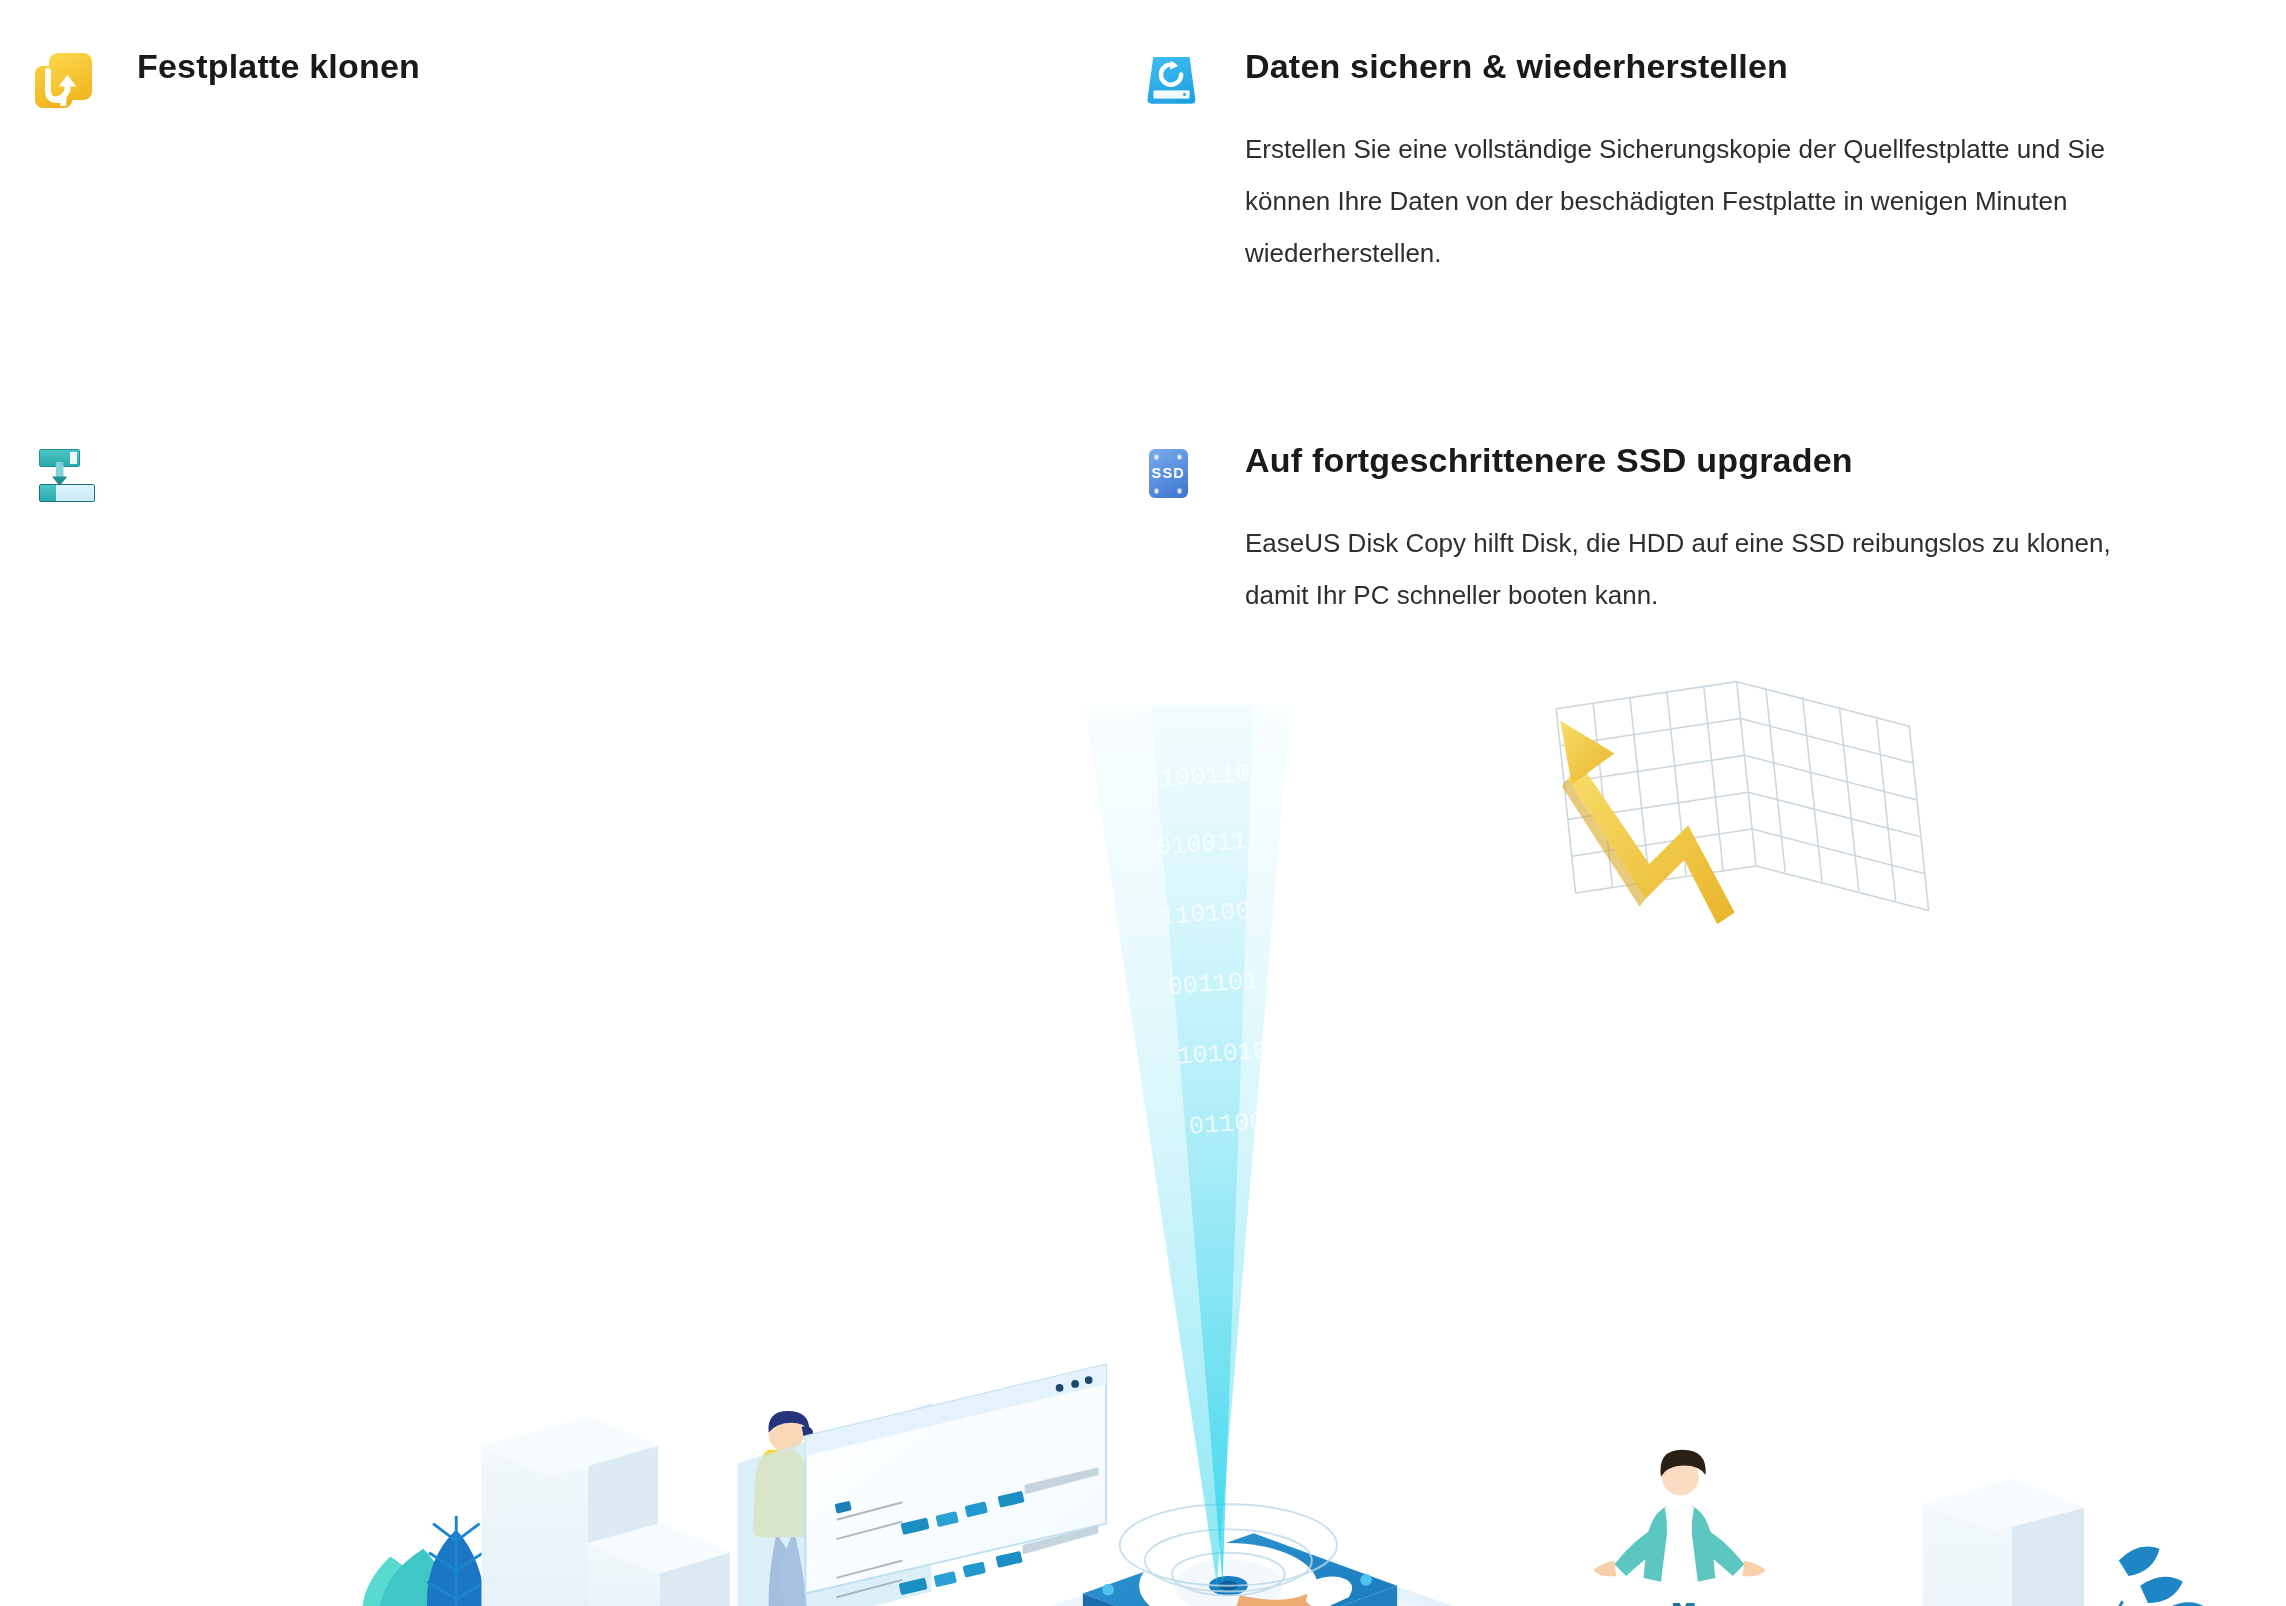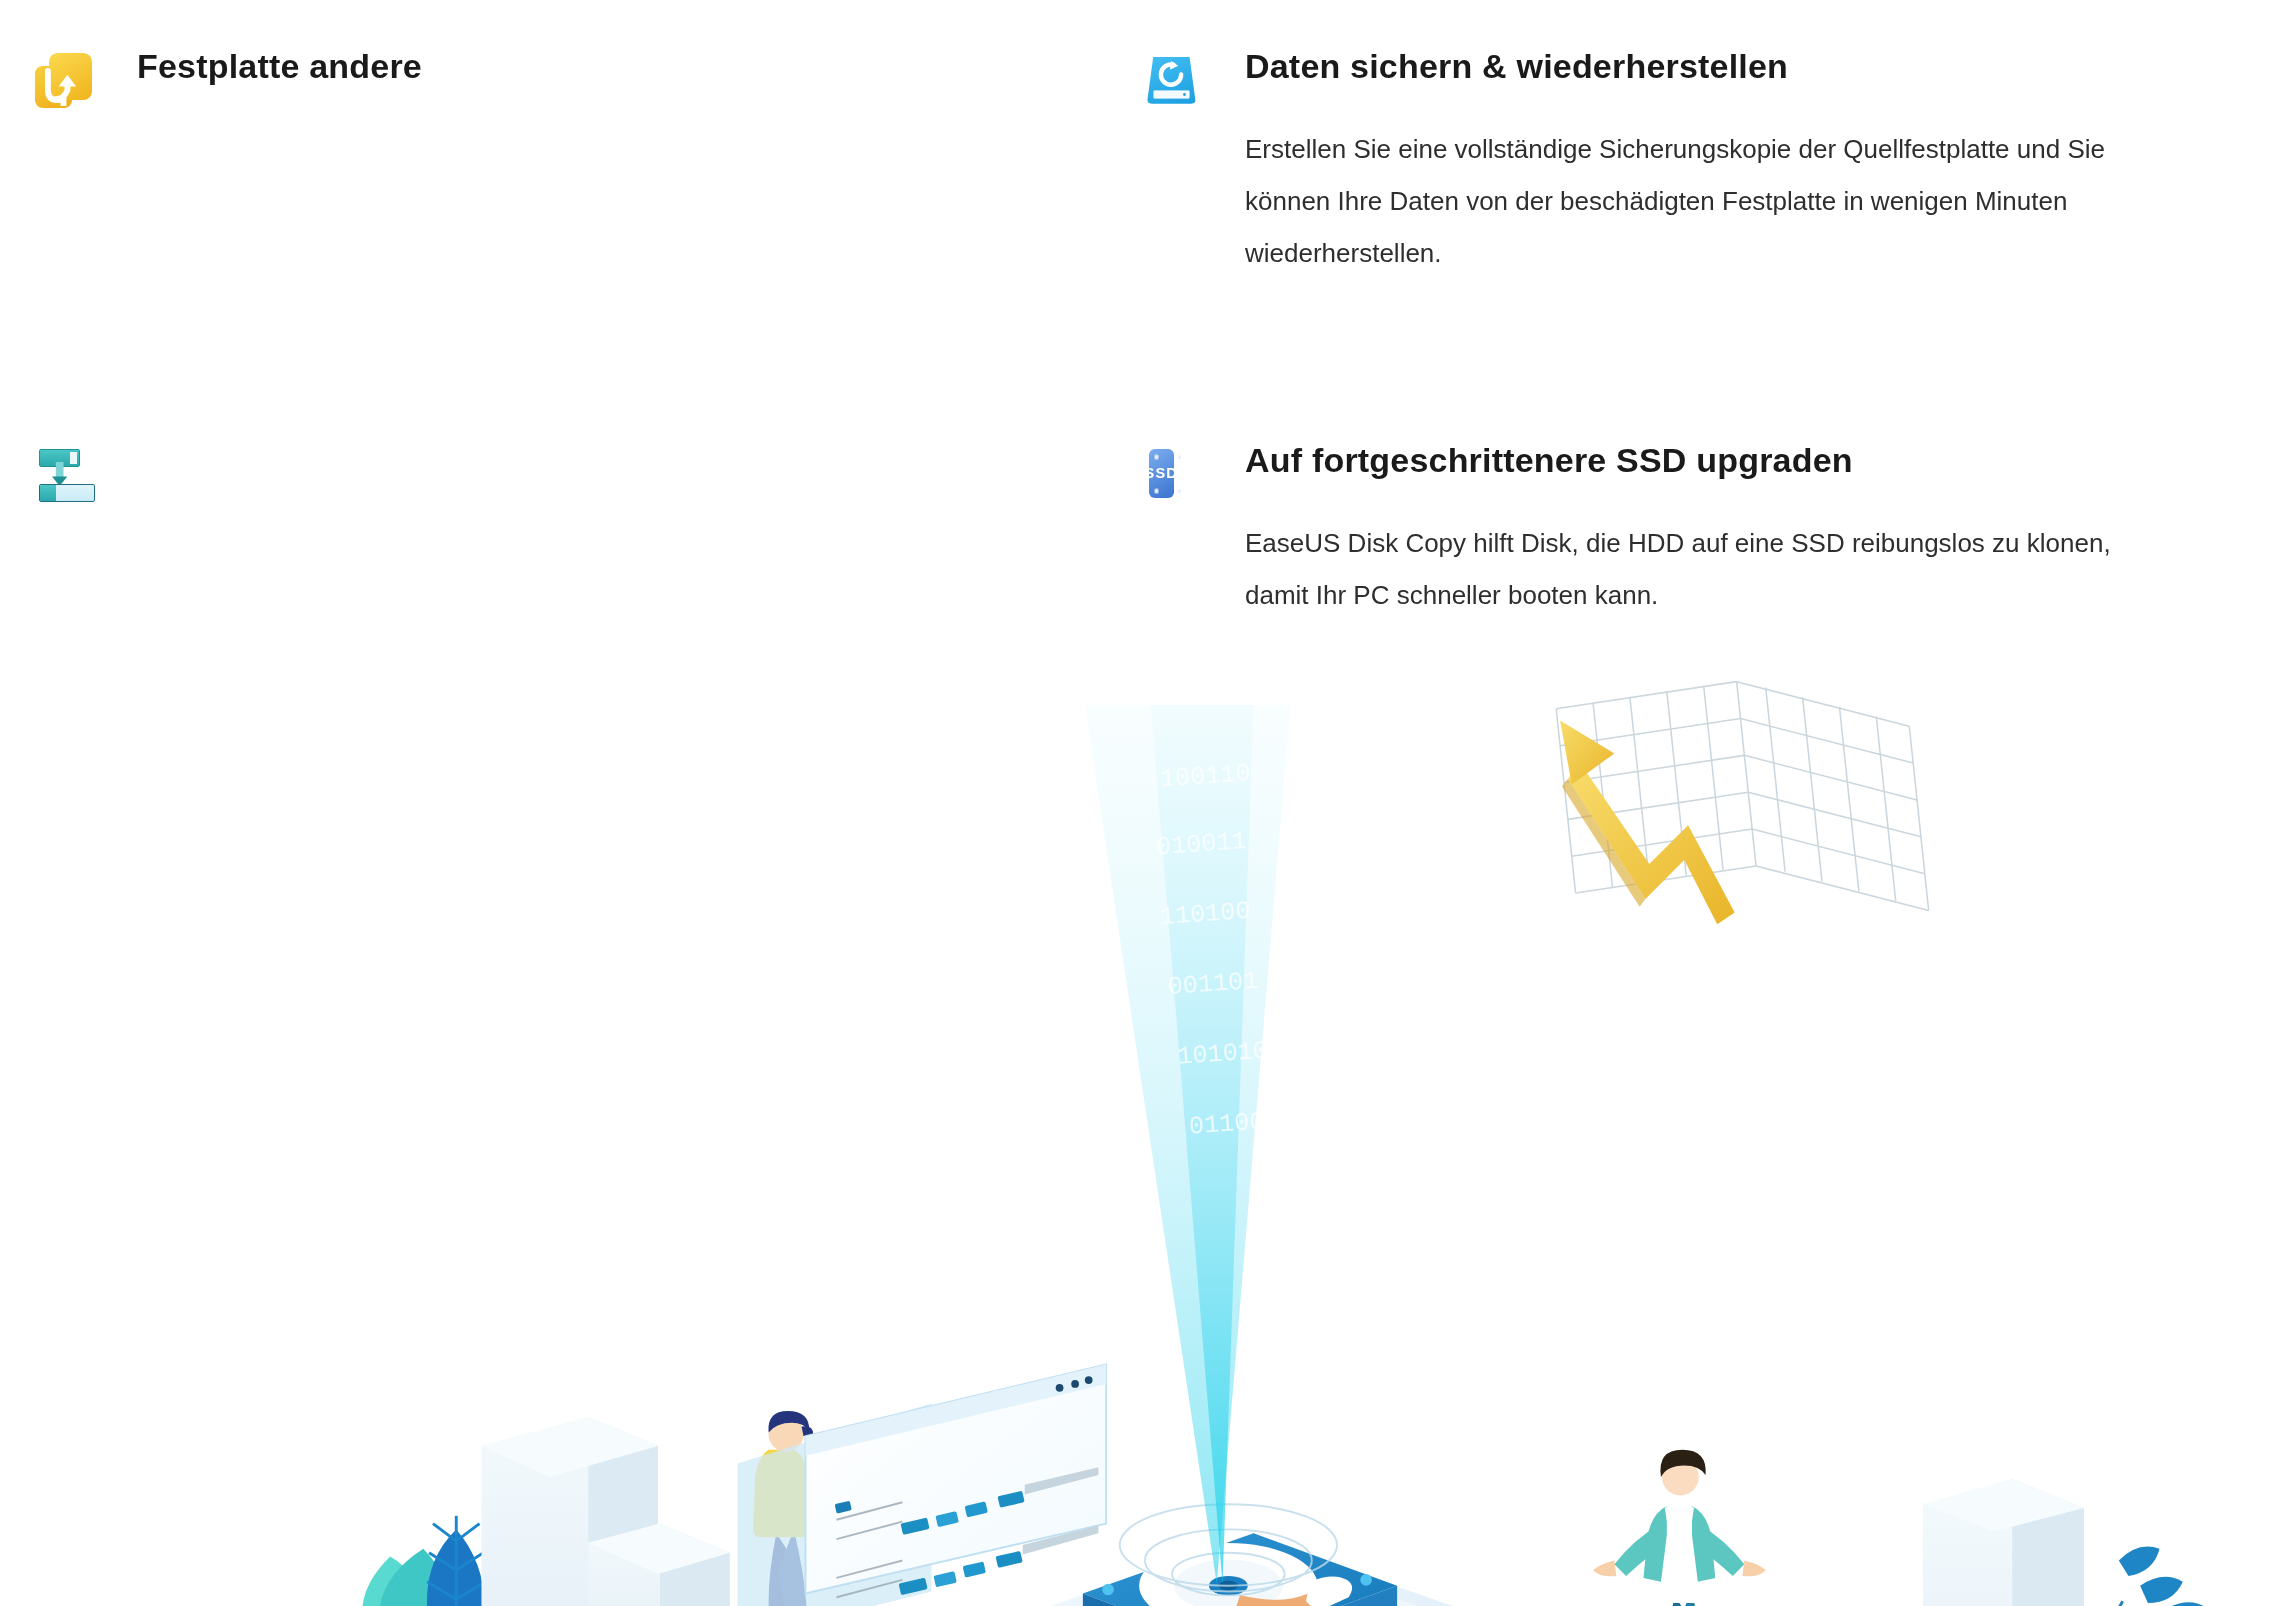--- a/index.html
+++ b/index.html
@@ -121,21 +121,21 @@
     content:""; position:absolute; left:0; top:0;
     width:16.5px; height:100%;
     background: linear-gradient(180deg,#4cc6c6,#2ba9ac);
   }
   .ic-upgrade .dnarrow { position:absolute; left: 13.6px; top: 17.5px; width: 21.3px; height: 25px; }
 
   
   .ic-ssd { position: relative; width: 50px; height: 58px; }
   .ic-ssd .chip {
     position: absolute; left: 5.8px; top: 3.9px;
-    width: 25px; height: 49px; border-radius: 5.8px;
+    width: 39px; height: 49px; border-radius: 5.8px;
     background: linear-gradient(150deg,#7aacee,#3c74cf);
     display:flex; align-items:center; justify-content:center;
   }
   .ic-ssd .chip .lbl {
     font-size: 14.6px; font-weight: 700; letter-spacing: 1.2px;
     color: #ffffff; font-family: "Liberation Sans", sans-serif;
   }
   .ic-ssd .screw {
     position:absolute; width:3.9px; height:3.9px; border-radius:50%;
     background:#e7f0fc; box-shadow: 0 0 0 1px rgba(255,255,255,.4);
@@ -169,21 +169,21 @@
             <div class="back"></div>
             <div class="front"></div>
             <svg class="arrow" viewBox="0 0 44 40" aria-hidden="true">
               <path d="M6 4 L6 24 Q6 34 17 34 L22 34 L22 40 L22 34" fill="none" stroke="#ffffff" stroke-width="6" stroke-linecap="round"></path>
               <path d="M14 33 Q22 33 26 24 L26 18" fill="none" stroke="#ffffff" stroke-width="6" stroke-linecap="round"></path>
               <path d="M26 8 L35 20 L17 20 Z" fill="#ffffff"></path>
             </svg>
           </div>
         </div>
         <div class="feat-body">
-          <div class="feat-title">Festplatte andere</div>
+          <div class="feat-title">Festplatte klonen</div>
         </div>
       </div>
     </div>
 
     <div class="feature col-right">
       <div class="feat-row">
         <div class="feat-icon">
           <div class="ic-backup">
             <div class="drive"></div>
             <svg class="circarrow" viewBox="0 0 34 28" aria-hidden="true">

